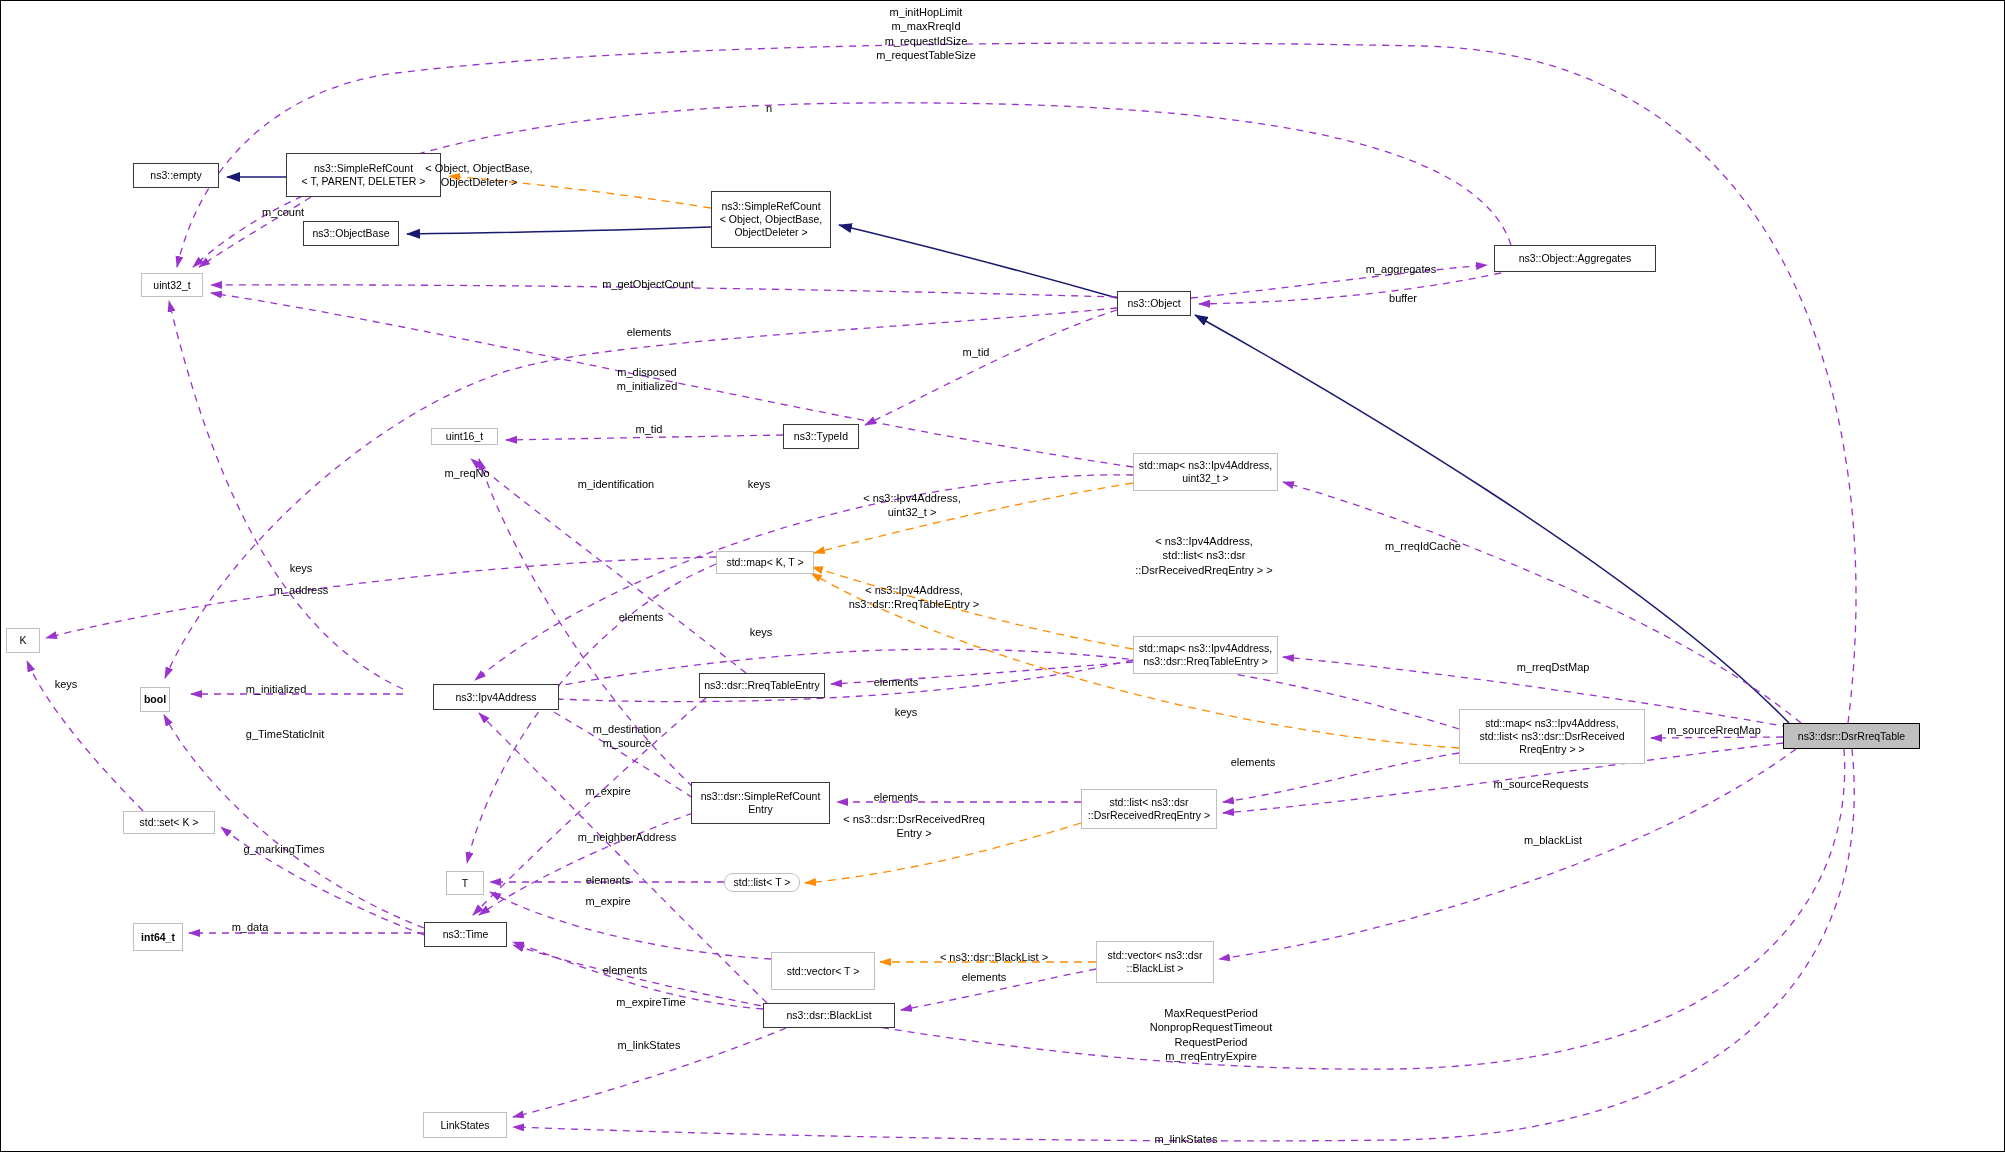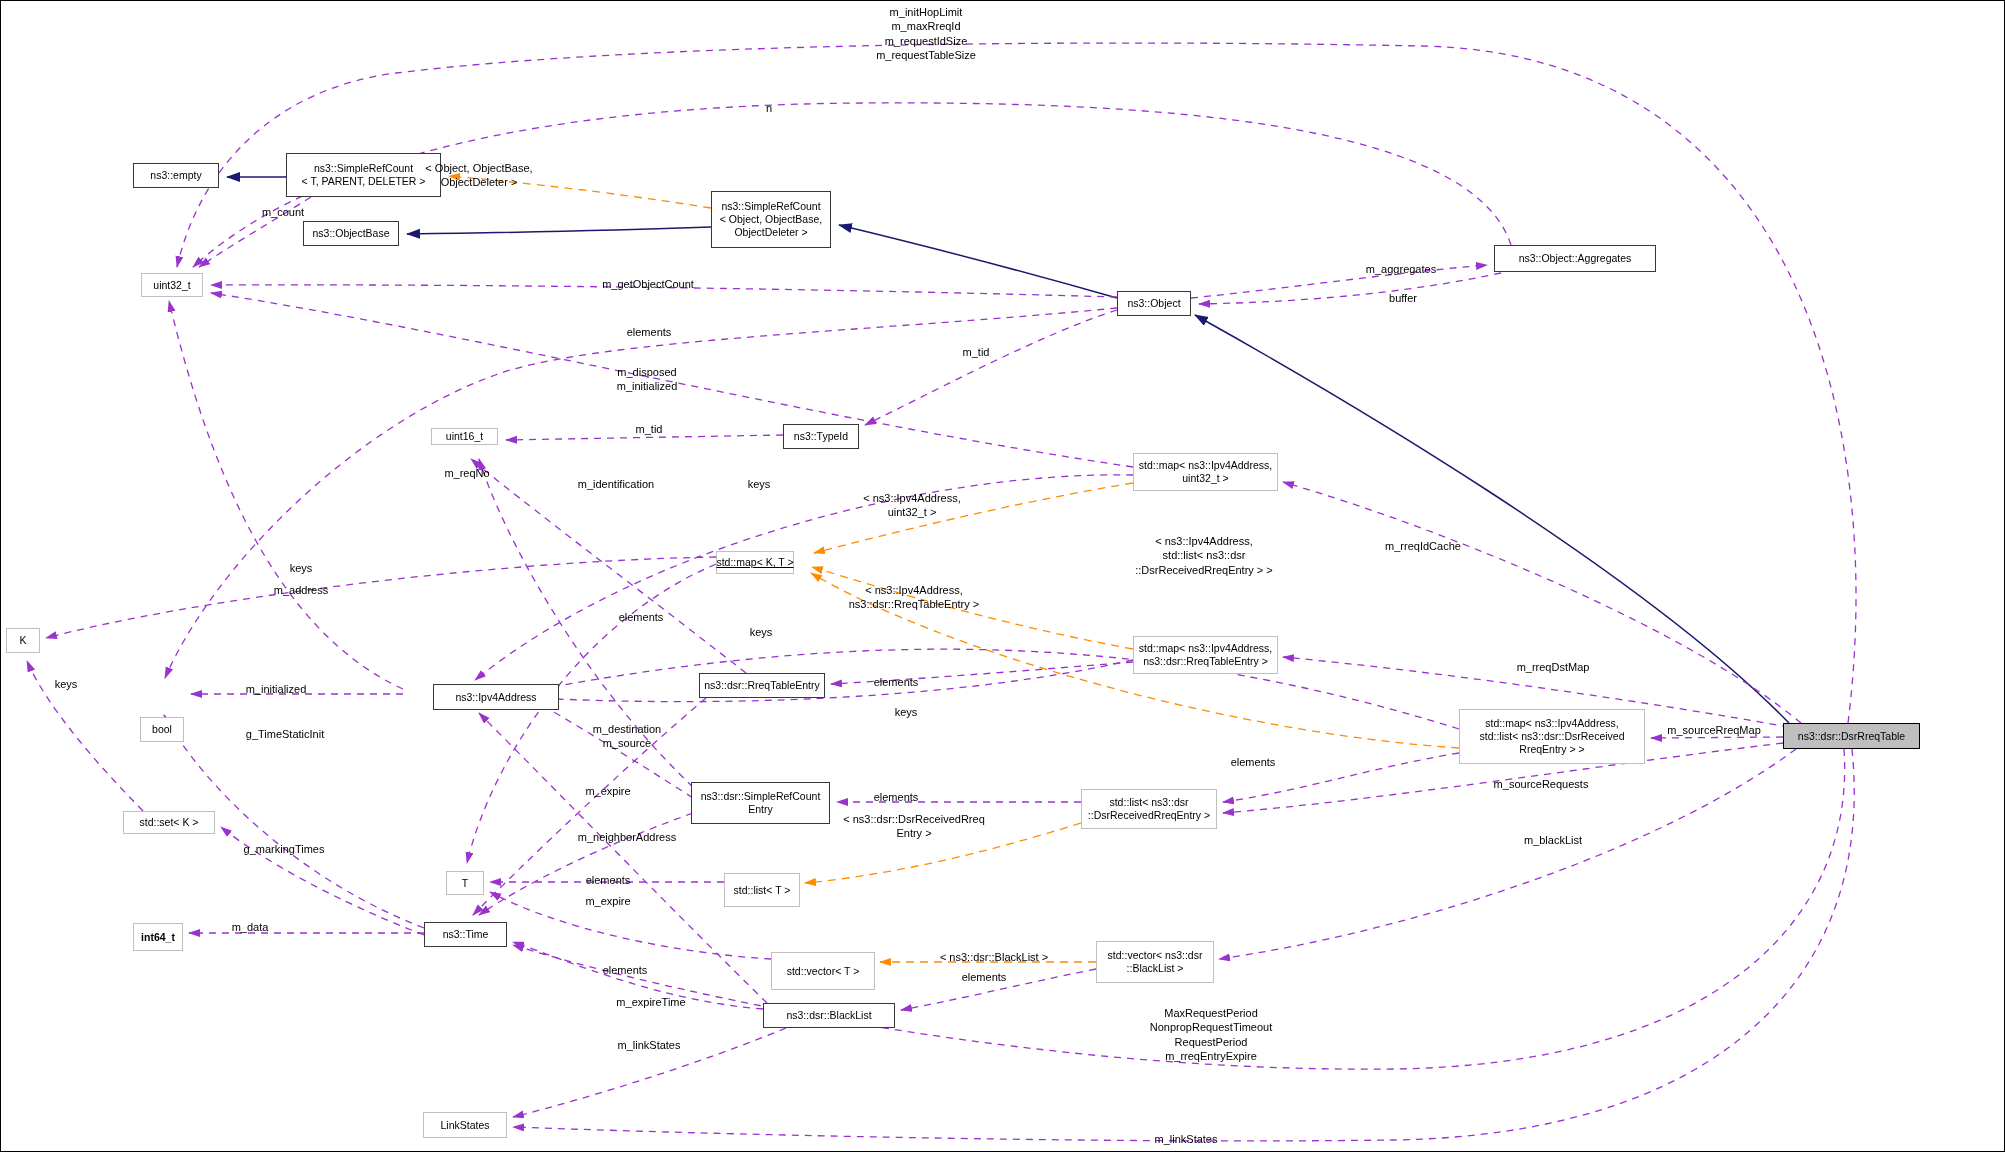--- a/index.html
+++ b/index.html
@@ -132,27 +132,27 @@
       <div class="node plain" style="left: 430px; top: 427px; width: 67px; height: 17px;">
         <div>uint16_t</div>
       </div>
       <div class="node class" style="left: 782px; top: 423px; width: 76px; height: 25px;">
         <div>ns3::TypeId</div>
       </div>
       <div class="node plain" style="left: 1132px; top: 452px; width: 145px; height: 38px;">
         <div>std::map&lt; ns3::Ipv4Address,</div>
         <div>uint32_t &gt;</div>
       </div>
-      <div class="node plain" style="left: 715px; top: 550px; width: 78px; height: 23px; text-decoration: underline;">
+      <div class="node plain" style="left: 715px; top: 550px; width: 98px; height: 23px;">
         <div>std::map&lt; K, T &gt;</div>
       </div>
       <div class="node plain" style="left: 5px; top: 627px; width: 34px; height: 25px;">
         <div>K</div>
       </div>
-      <div class="node plain" style="left: 139px; top: 716px; width: 44px; height: 25px;">
+      <div class="node plain" style="left: 139px; top: 686px; width: 30px; height: 25px; font-weight: bold;">
         <div>bool</div>
       </div>
       <div class="node class" style="left: 402px; top: 683px; width: 126px; height: 26px; margin-left: 30px;">
         <div>ns3::Ipv4Address</div>
       </div>
       <div class="node class" style="left: 698px; top: 672px; width: 126px; height: 25px;">
         <div>ns3::dsr::RreqTableEntry</div>
       </div>
       <div class="node plain" style="left: 1132px; top: 635px; width: 145px; height: 38px;">
         <div>std::map&lt; ns3::Ipv4Address,</div>
@@ -173,21 +173,21 @@
         <div>ns3::dsr::SimpleRefCount</div>
         <div>Entry</div>
       </div>
       <div class="node plain" style="left: 1080px; top: 788px; width: 136px; height: 40px;">
         <div>std::list&lt; ns3::dsr</div>
         <div>::DsrReceivedRreqEntry &gt;</div>
       </div>
       <div class="node plain" style="left: 445px; top: 870px; width: 38px; height: 24px;">
         <div>T</div>
       </div>
-      <div class="node plain" style="left: 723px; top: 872px; width: 76px; height: 34px;">
+      <div class="node plain" style="left: 723px; top: 872px; width: 76px; height: 19px; border-radius: 9px;">
         <div>std::list&lt; T &gt;</div>
       </div>
       <div class="node plain" style="left: 132px; top: 922px; width: 50px; height: 28px; font-weight: bold;">
         <div>int64_t</div>
       </div>
       <div class="node class" style="left: 423px; top: 921px; width: 83px; height: 25px;">
         <div>ns3::Time</div>
       </div>
       <div class="node plain" style="left: 770px; top: 951px; width: 104px; height: 38px;">
         <div>std::vector&lt; T &gt;</div>

